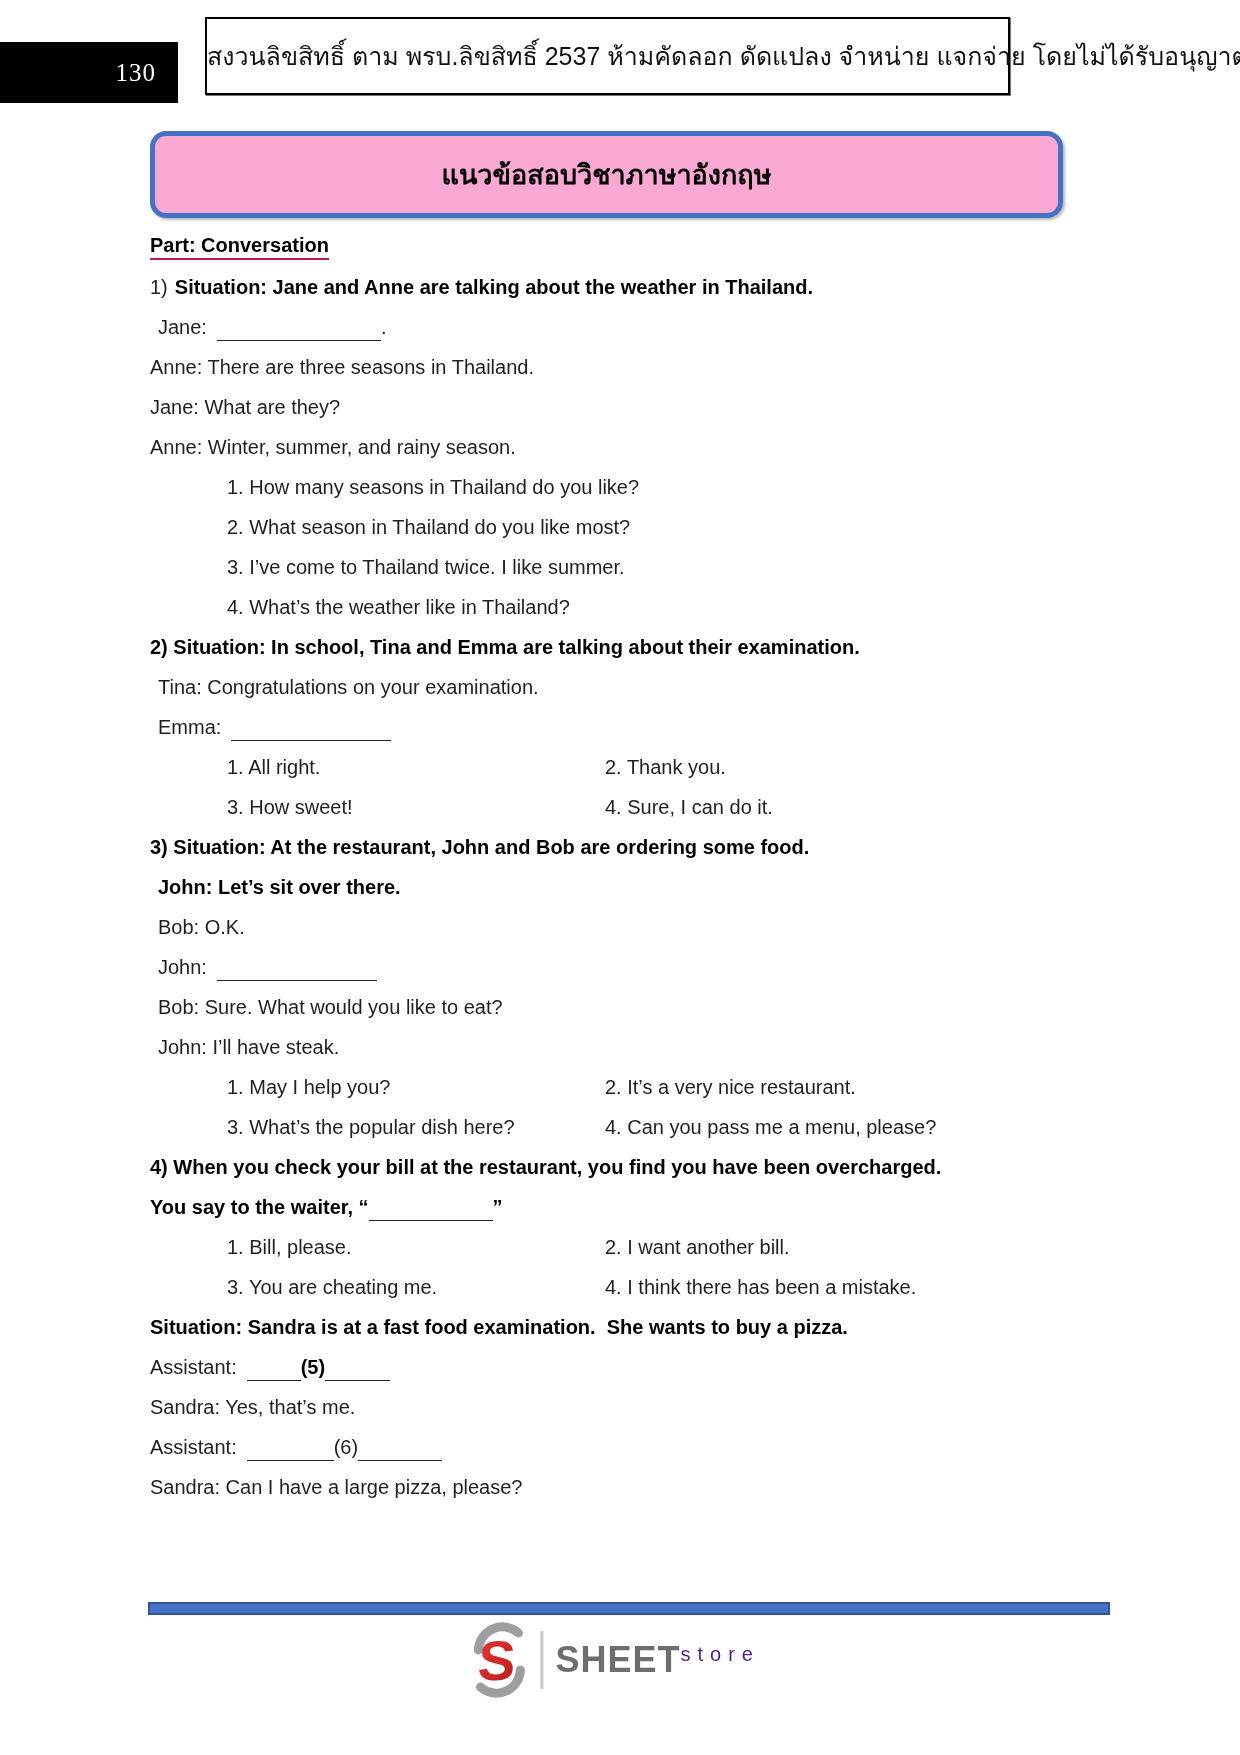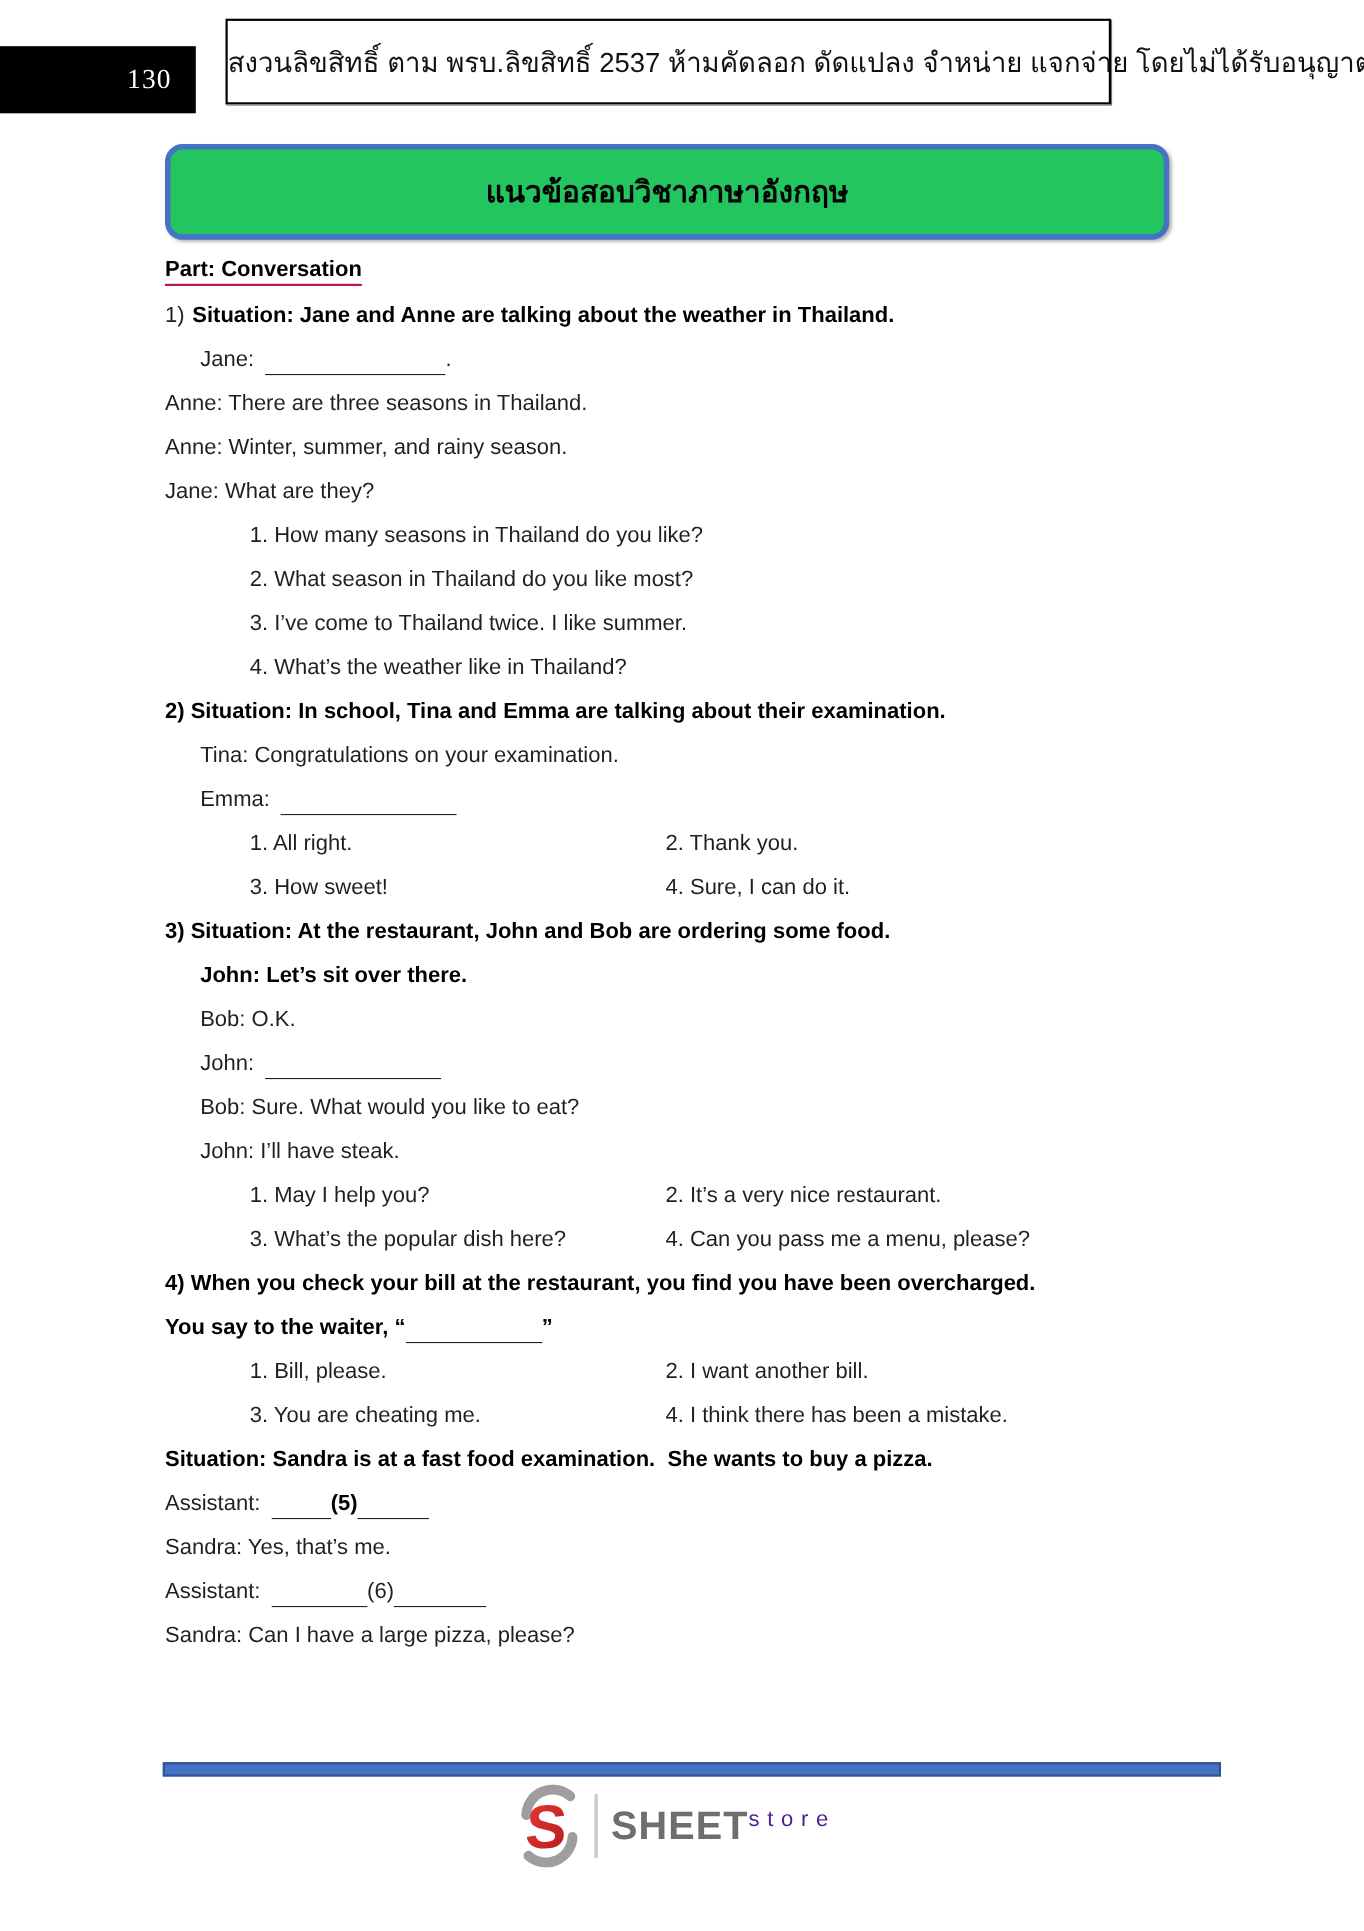--- a/index.html
+++ b/index.html
@@ -23,28 +23,28 @@
   .copyright-box{
     position:absolute;left:205px;top:17px;width:805px;height:78px;box-sizing:border-box;
     border:2px solid #000;box-shadow:1px 1px 0 rgba(0,0,0,.55);
     display:flex;align-items:center;justify-content:flex-start;
   }
   .copyright-box span{font-size:25px;color:#111;white-space:nowrap;}
   .title-box{
     position:absolute;left:150px;top:131px;width:913px;height:87px;box-sizing:border-box;
     border:5px solid var(--accent);border-radius:16px;
     box-shadow:2px 2px 3px rgba(0,0,0,.28);
-    display:flex;align-items:center;justify-content:center;background:#22c55e;
+    display:flex;align-items:center;justify-content:center;background:#f9a8d4;
   }
   .title-box span{font-size:27px;font-weight:bold;color:#000;}
   
   .content{position:absolute;left:150px;top:227px;width:960px;}
   .line{height:40px;display:flex;align-items:center;font-size:20px;white-space:pre;}
   .bold{font-weight:bold;color:#000;}
-  .indent{padding-left:8px;margin-left:24px;}
+  .indent{padding-left:8px;}
   .opt-indent{padding-left:77px;}
   .opt-row{padding-left:77px;}
   .opt-row .col1{width:378px;}
   .underlined{border-bottom:2px solid #be185d;padding-bottom:1px;}
   .qnum{margin-right:7px;font-weight:normal;color:var(--ink);}
   .blank{display:inline-block;border-bottom:1.5px solid #222;height:22px;align-self:flex-end;margin-bottom:6px;}
   .gap-l{margin-left:10px;}
   .w164{width:164px;} .w160{width:160px;} .w124{width:124px;}
   .w54{width:54px;} .w65{width:65px;} .w87{width:87px;} .w84{width:84px;}
   
@@ -88,24 +88,24 @@
     </div>
     <div class="line indent">
       <span>Jane:</span>
       <span class="blank w164 gap-l"></span>
       <span>.</span>
     </div>
     <div class="line">
       <span>Anne: There are three seasons in Thailand.</span>
     </div>
     <div class="line">
+      <span>Jane: What are they?</span>
+    </div>
+    <div class="line">
       <span>Anne: Winter, summer, and rainy season.</span>
-    </div>
-    <div class="line">
-      <span>Jane: What are they?</span>
     </div>
     <div class="line opt-indent">
       <span>1. How many seasons in Thailand do you like?</span>
     </div>
     <div class="line opt-indent">
       <span>2. What season in Thailand do you like most?</span>
     </div>
     <div class="line opt-indent">
       <span>3. I’ve come to Thailand twice. I like summer.</span>
     </div>

